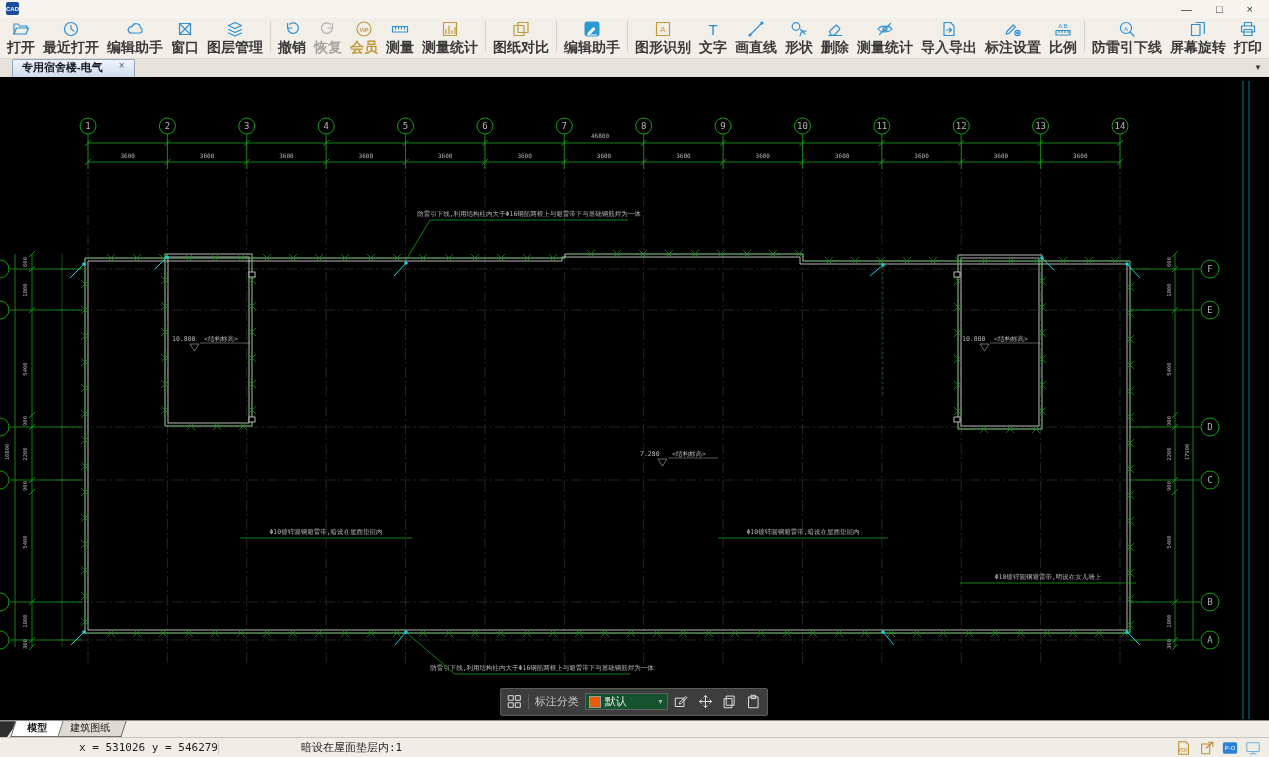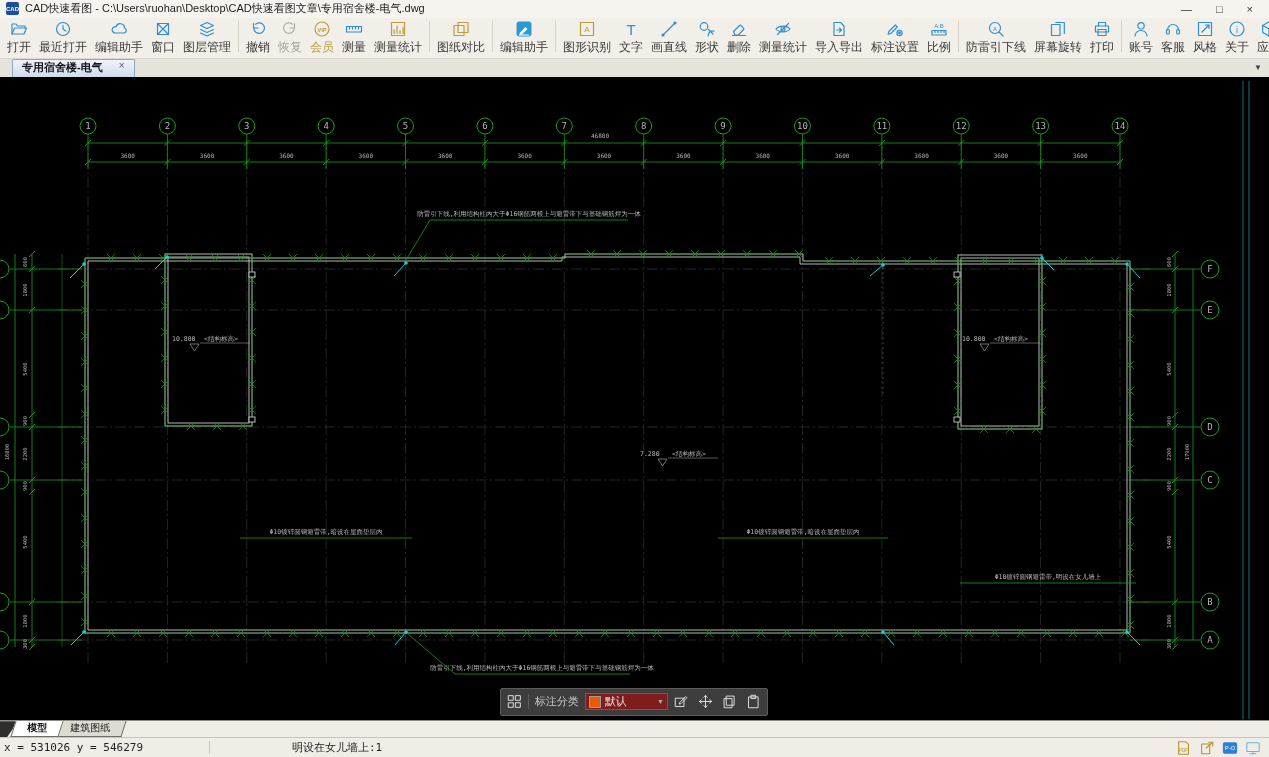--- a/index.html
+++ b/index.html
@@ -9,66 +9,65 @@
   .titlebar{height:18px;display:flex;align-items:center;gap:6px;padding:0 6px;background:#f6f4ef;font-size:11px;color:#1d1d1d;}
   .appbadge{width:13px;height:13px;background:#1b4c9e;color:#fff;font-size:6px;font-weight:bold;display:flex;align-items:center;justify-content:center;border-radius:2px;flex:0 0 auto;}
   .title-text{white-space:nowrap;}
   .winctrls{margin-left:auto;display:flex;gap:24px;padding-right:10px;font-size:11px;color:#333;}
   .winctrls span{cursor:pointer;}
   
   .toolbar{height:39px;display:flex;align-items:flex-start;background:#f2efe9;padding:1px 3px 0;border-bottom:1px solid #dcd8d0;overflow:hidden;}
   .tsep{width:1px;height:31px;background:#d6d1c7;margin:2px 3px 0;flex:0 0 auto;}
   .titem{display:flex;flex-direction:column;align-items:center;padding:1px 4px 0;cursor:pointer;flex:0 0 auto;}
   .titem .ic{height:19px;display:flex;align-items:center;justify-content:center;color:#2f8fd0;}
-  .titem .lb{font-size:12px;color:#3a3a3a;white-space:nowrap;margin-top:0;}
+  .titem .lb{font-size:14px;color:#3a3a3a;white-space:nowrap;margin-top:0;font-weight:bold;}
   .titem.gold .ic{color:#bf9a3e;}
   .titem.goldlb .lb{color:#bf9a3e;}
   .titem.disabled .ic{color:#b3afa7;}
   .titem.disabled .lb{color:#a9a59d;}
   
   .tabrow{height:18px;background:#e6e3dd;display:flex;align-items:flex-end;position:relative;}
   .doctab{margin-left:12px;height:17px;display:flex;align-items:flex-start;gap:16px;padding:0 9px;background:linear-gradient(#eff4fa,#cfdcec);border:1px solid #8fa5c0;border-bottom:none;font-size:11px;font-weight:bold;color:#15151f;border-radius:2px 2px 0 0;cursor:pointer;}
   .doctab .x{color:#51607a;font-size:10px;font-weight:normal;cursor:pointer;}
   .collapse{position:absolute;right:7px;top:4px;font-size:8px;color:#3c3c3c;cursor:pointer;}
   
   .canvas{position:relative;height:647px;background:#000;overflow:hidden;}
   .canvas svg{display:block;}
   
   .floatbar{position:absolute;left:500px;top:611px;width:268px;height:26px;background:#3d3d3d;border:1px solid #5b5b5b;border-radius:2px;display:flex;align-items:center;gap:6px;padding:13px 6px;box-sizing:border-box;}
   .floatbar .fsep{width:1px;height:15px;background:#5d5d5d;}
   .floatbar .flb{font-size:11px;color:#c9c9c9;white-space:nowrap;}
-  .fdrop{width:112px;height:17px;background:#7f1d1d;border:1px solid #606060;display:flex;align-items:center;gap:4px;padding:0 3px;box-sizing:border-box;cursor:pointer;}
+  .fdrop{width:112px;height:17px;background:#14532d;border:1px solid #606060;display:flex;align-items:center;gap:4px;padding:0 3px;box-sizing:border-box;cursor:pointer;}
   .fdrop .sw{width:10px;height:10px;background:#e85d04;border:1px solid #9a9a9a;flex:0 0 auto;}
   .fdrop .dv{font-size:11px;color:#e3e3e3;flex:1;}
   .fdrop .ar{font-size:7px;color:#aaa;}
   .fic{color:#dcdcdc;display:flex;cursor:pointer;}
   
   .sheetbar{height:16px;background:#f0ede7;border-top:1px solid #8f8d88;display:flex;align-items:stretch;position:relative;}
   .sheetedge{width:18px;background:#2e2e2e;clip-path:polygon(0 0,100% 0,40% 100%,0 100%);}
   .stab{margin-left:-5px;transform:skewX(-18deg);border:1px solid #6f6d68;border-top:none;background:#dedbd3;display:flex;align-items:center;padding:0 13px;height:100%;box-sizing:border-box;cursor:pointer;}
   .stab.on{background:#ffffff;z-index:2;font-weight:bold;}
   .stab span{transform:skewX(18deg);font-size:10px;color:#111;white-space:nowrap;}
   
   .statusbar{height:19px;background:#f0ede7;border-top:1px solid #c9c5bd;display:flex;align-items:center;font-size:11px;color:#1e1e1e;}
-  .coords{padding-left:4px;width:205px;font-family:"DejaVu Sans Mono",monospace;}
+  .coords{padding-left:13px;width:205px;font-family:"DejaVu Sans Mono",monospace;text-align:right;}
   .sdiv{width:1px;height:13px;background:#ccc8c0;}
   .scale{padding-left:82px;font-family:"DejaVu Sans Mono",monospace;}
   .tray{margin-left:auto;display:flex;gap:7px;align-items:center;padding-right:8px;}
   .tray .ti{display:flex;cursor:pointer;}
   .tray .gold{color:#b8922e;}
   .tray .lblue{color:#6fb3dd;}
 </style>
 </head>
 <body>
 
 <div class="window">
 
   <div class="titlebar">
     <div class="appbadge">CAD</div>
-    <div class="title-text">CAD快速看图 - C:\Users\ruohan\Desktop\CAD快速看图文章\专用宿舍楼-电气.dwg</div>
     <div class="winctrls">
       <span>—</span>
       <span>□</span>
       <span>×</span>
     </div>
   </div>
 
   <div class="toolbar" id="toolbar">
       <div class="titem">
         <span class="ic">
@@ -936,21 +935,21 @@
         </div>
         <div class="stab">
           <span>建筑图纸</span>
         </div>
       </span>
   </div>
 
   <div class="statusbar">
     <div class="coords">x = 531026  y = 546279</div>
     <div class="sdiv"></div>
-    <div class="scale">明设在女儿墙上:1</div>
+    <div class="scale">暗设在屋面垫层内:1</div>
     <div class="tray" id="tray">
         <span class="ti gold">
           <svg width="16" height="16" viewBox="0 0 18 18" fill="none" stroke="currentColor" stroke-width="1.2" stroke-linecap="round" stroke-linejoin="round">
             <path d="M3 2 h8 l3 3 v11 H3 Z"></path>
             <text x="8.5" y="13" font-size="5" text-anchor="middle" fill="currentColor" stroke="none">PDF</text>
           </svg>
         </span>
         <span class="ti gold">
           <svg width="16" height="16" viewBox="0 0 18 18" fill="none" stroke="currentColor" stroke-width="1.2" stroke-linecap="round" stroke-linejoin="round">
             <path d="M3 4.5 h9 v11 H3 Z"></path>

